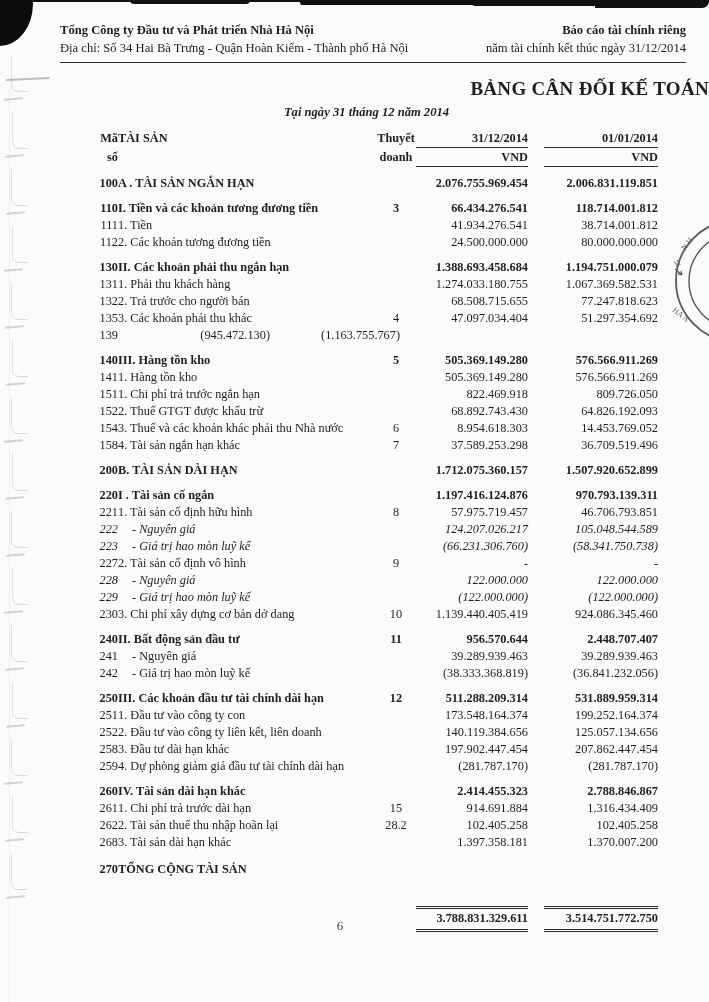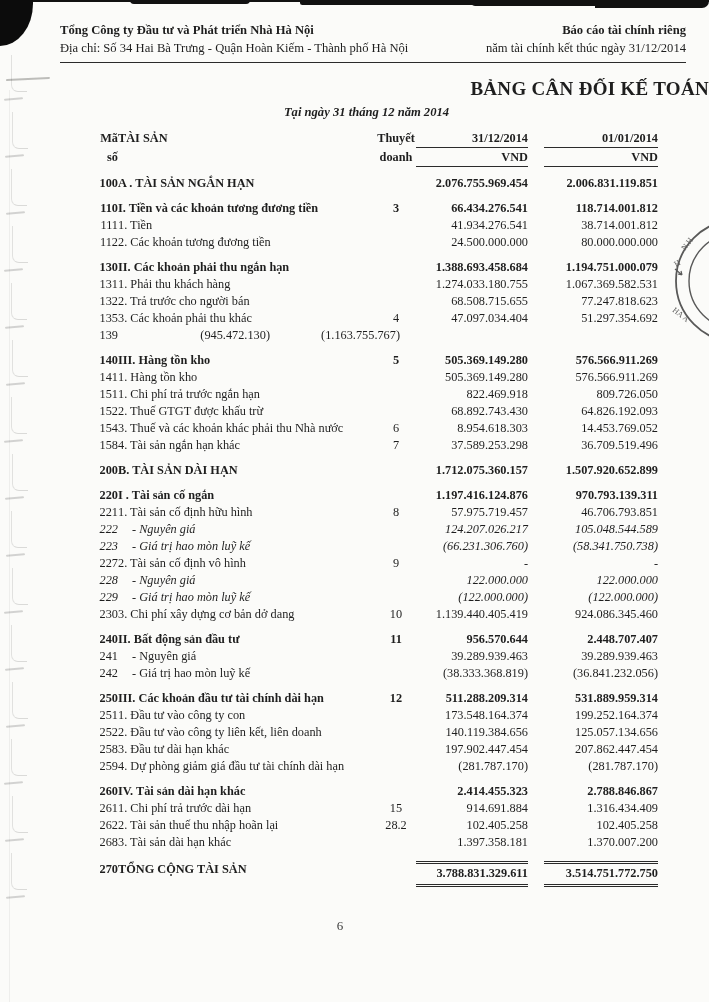--- a/index.html
+++ b/index.html
@@ -44,21 +44,21 @@
 
   
   .thead .row{line-height:17px;font-weight:bold;}
   .thead .c-val,.thead .c-val2{border-bottom:1.5px solid #2b2b2b;}
   .thead .row.hr2{margin-top:1px;}
 
   
   .row.total{font-weight:bold;margin-top:10px;}
   .row.total .c-val,.row.total .c-val2{
     border-top:3px double #2a2a2a;border-bottom:3px double #2a2a2a;
-    padding-top:1px;padding-bottom:2px;
+    padding-top:1px;padding-bottom:2px;margin-top:45px;
   }
 
   .page-num{position:absolute;left:0;width:680px;text-align:center;top:918px;font-size:13px;color:#3a3a3a;}
 
   
   .scan-top{position:absolute;top:0;left:0;width:709px;height:9px;pointer-events:none;}
   .scan-top i{position:absolute;background:#111;display:block;}
   .corner-mark{
     position:absolute;top:0;left:0;width:33px;height:46px;background:#0c0c0c;
     border-bottom-right-radius:100% 92%;

